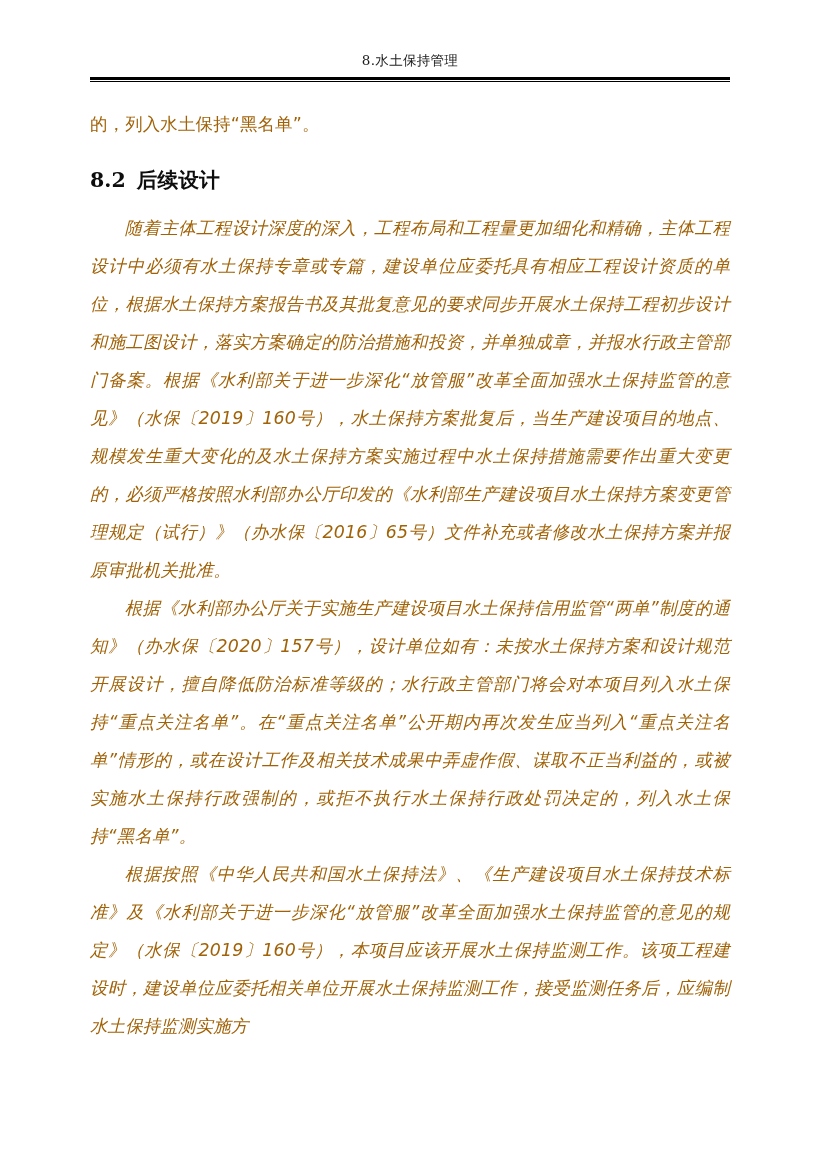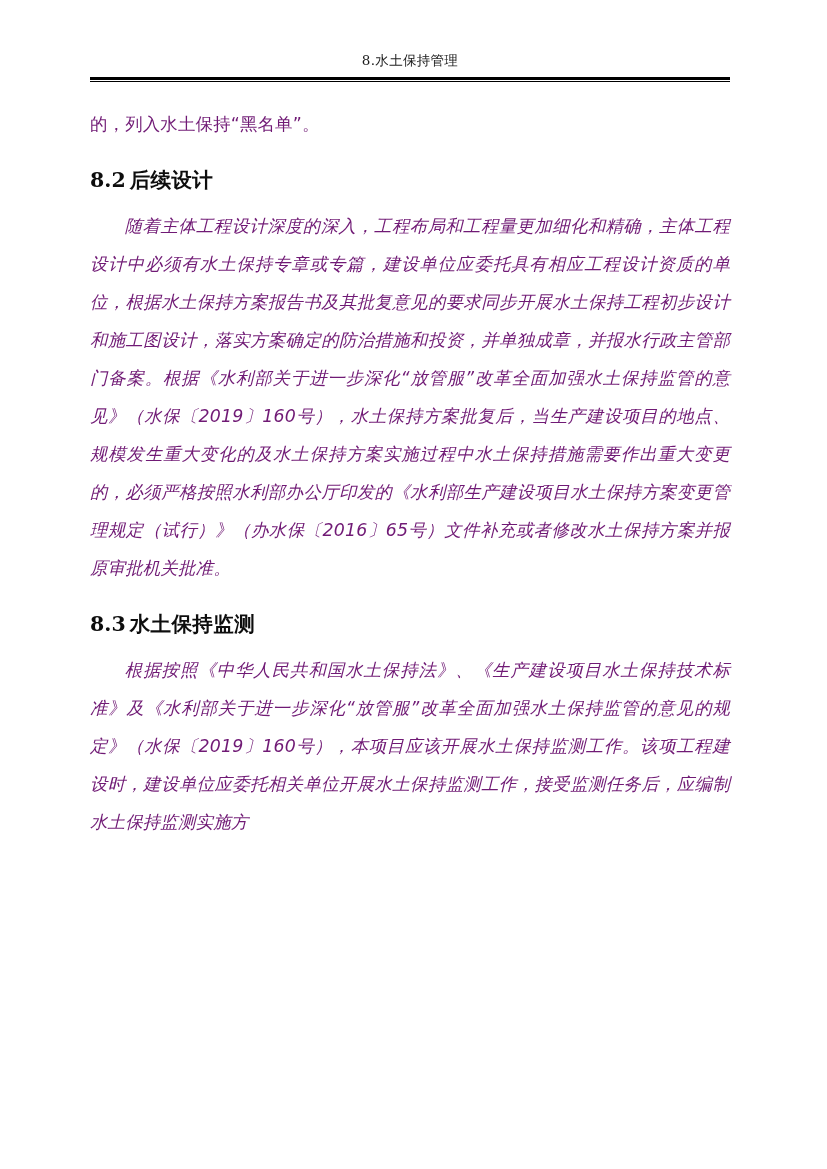--- a/index.html
+++ b/index.html
@@ -57,21 +57,21 @@
   }
 
   
   .content {
     padding-top: 22px;
   }
   p.para {
     margin: 0;
     font-size: 17.4px;
     line-height: 38px;
-    color: #701a75;
+    color: #a16207;
     text-align: justify;
     text-justify: inter-ideograph;
     letter-spacing: 0.2px;
     font-family: "DejaVu Sans", "Liberation Sans", sans-serif;
   }
   p.para.indent {
     text-indent: 2em;
     font-style: italic;
   }
 
@@ -80,25 +80,25 @@
     font-size: 20.5px;
     font-weight: bold;
     color: #0d0d0d;
     line-height: 30px;
     letter-spacing: 0.4px;
     font-family: "DejaVu Sans", "Liberation Sans", sans-serif;
   }
   h2.section .num {
     font-family: "DejaVu Serif", "Liberation Serif", serif;
     font-weight: bold;
-    margin-right: 4px;
+    margin-right: 11px;
     letter-spacing: 0;
   }
   h2.section .title {
-    font-family: Liberation Serif, serif;
+    font-family: Liberation Mono, monospace;
     font-weight: bold;
   }
 </style>
 </head>
 <body>
 
 <div class="page">
   <div class="page-body">
 
     <div class="header">
@@ -112,23 +112,21 @@
     <div class="content">
 
       <p class="para">的，列入水土保持“黑名单”。</p>
 
       <h2 class="section">
         <span class="num">8.2</span><span class="title">后续设计</span>
       </h2>
 
       <p class="para indent">随着主体工程设计深度的深入，工程布局和工程量更加细化和精确，主体工程设计中必须有水土保持专章或专篇，建设单位应委托具有相应工程设计资质的单位，根据水土保持方案报告书及其批复意见的要求同步开展水土保持工程初步设计和施工图设计，落实方案确定的防治措施和投资，并单独成章，并报水行政主管部门备案。根据《水利部关于进一步深化“放管服”改革全面加强水土保持监管的意见》（水保〔2019〕160号），水土保持方案批复后，当生产建设项目的地点、规模发生重大变化的及水土保持方案实施过程中水土保持措施需要作出重大变更的，必须严格按照水利部办公厅印发的《水利部生产建设项目水土保持方案变更管理规定（试行）》（办水保〔2016〕65号）文件补充或者修改水土保持方案并报原审批机关批准。</p>
 
+      <p class="para indent">根据《水利部办公厅关于实施生产建设项目水土保持信用监管“两单”制度的通知》（办水保〔2020〕157号），设计单位如有：未按水土保持方案和设计规范开展设计，擅自降低防治标准等级的；水行政主管部门将会对本项目列入水土保持“重点关注名单”。在“重点关注名单”公开期内再次发生应当列入“重点关注名单”情形的，或在设计工作及相关技术成果中弄虚作假、谋取不正当利益的，或被实施水土保持行政强制的，或拒不执行水土保持行政处罚决定的，列入水土保持“黑名单”。</p>
 
 
-      <h2 class="section">
-        <span class="num">8.3</span><span class="title">水土保持监测</span>
-      </h2>
 
       <p class="para indent">根据按照《中华人民共和国水土保持法》、《生产建设项目水土保持技术标准》及《水利部关于进一步深化“放管服”改革全面加强水土保持监管的意见的规定》（水保〔2019〕160号），本项目应该开展水土保持监测工作。该项工程建设时，建设单位应委托相关单位开展水土保持监测工作，接受监测任务后，应编制水土保持监测实施方</p>
 
     </div>
   </div>
 </div>
 
 </body></html>

